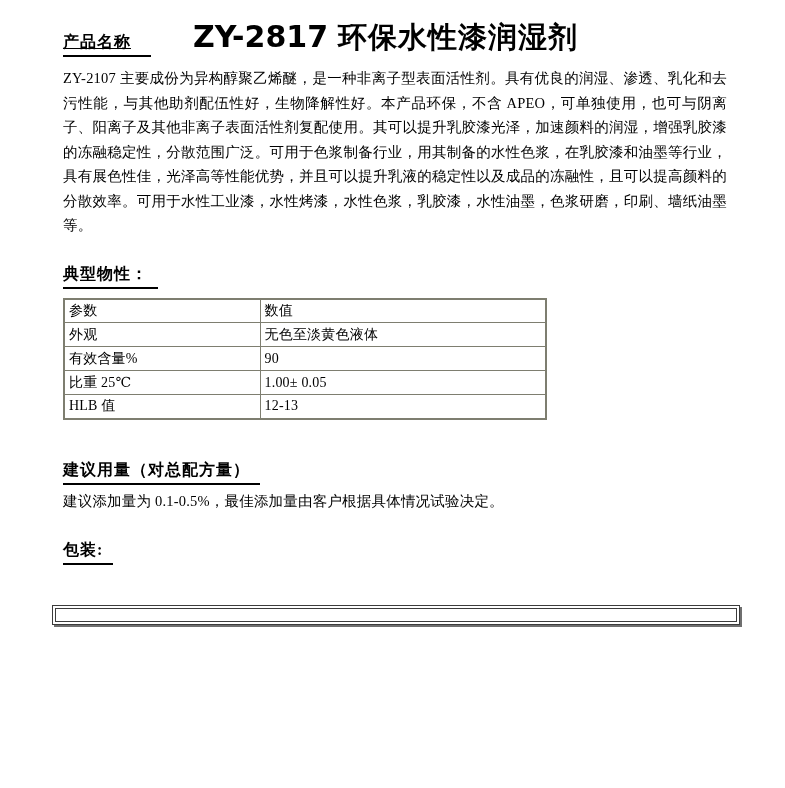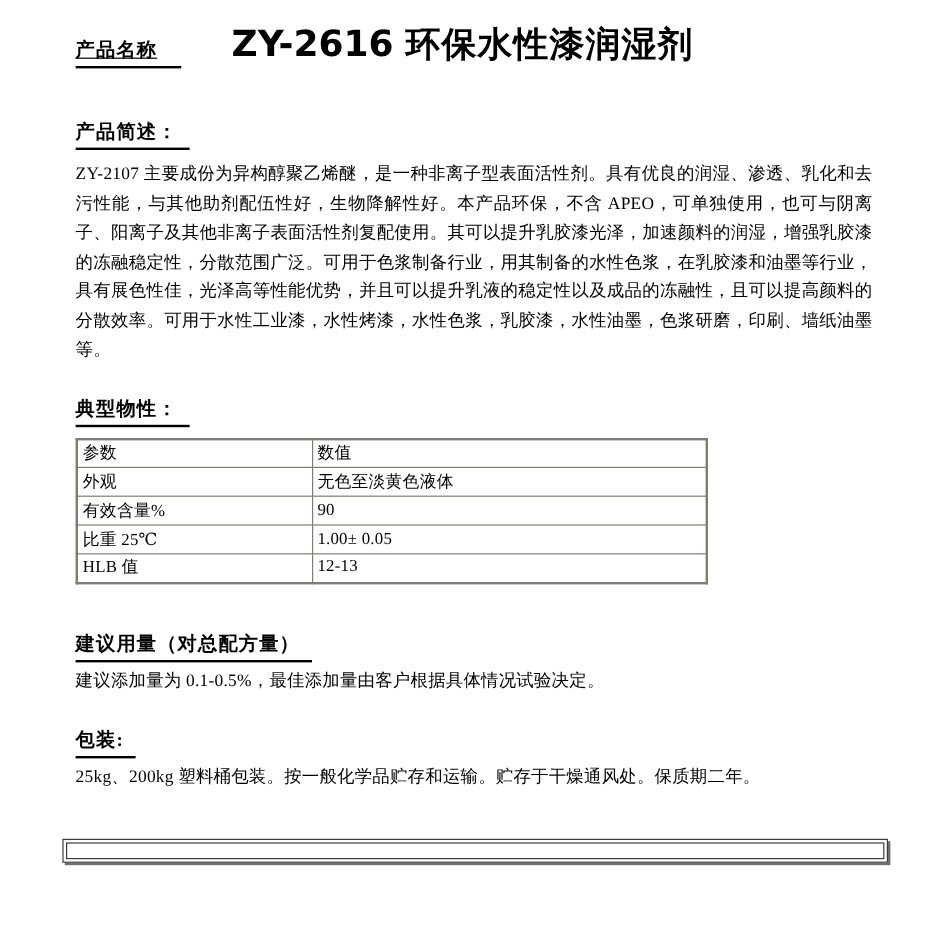--- a/index.html
+++ b/index.html
@@ -25,21 +25,21 @@
   .h-addition   { margin-top:20px; }
   .h-dosage     { margin-top:40px; }
   .h-packaging  { margin-top:28px;text-decoration:underline; }
 
   
   .para { margin-top:8px; font-size:14.5px; line-height:24.5px; text-align:justify;
     width:664px; letter-spacing:0.2px; }
   .oneline { margin-top:5px; font-size:14.5px; line-height:22px; letter-spacing:0.2px; }
 
   
-  table.props { border-collapse:collapse; margin-top:9px; width:527px;
+  table.props { border-collapse:collapse; margin-top:9px; width:484px;
     border:2px solid #7e7e70; }
   table.props td { border:1px solid #7e7e70; height:24px; padding:1px 4px;
     font-size:14px; vertical-align:middle; letter-spacing:0.2px; }
   table.props td.c1 { width:196px; }
   .misspell { margin-left:5px;
     text-decoration:underline wavy #e03020; text-decoration-thickness:1px;
     text-underline-offset:3px; }
 
   
   .notice { margin-top:40px; margin-left:-11px; width:688px;
@@ -48,28 +48,25 @@
     text-align:justify; letter-spacing:0.2px; }
 </style>
 </head>
 <body>
 
 <div class="content">
 
   <div class="doc-header">
     <span class="product-label">产品名称</span>
     <span class="doc-title">
-      <span class="title-code">ZY-2616</span>
+      <span class="title-code">ZY-2817</span>
       <span class="title-name">环保水性漆润湿剂</span>
     </span>
   </div>
 
-  <div class="sec-heading h-brief">
-    <span class="ul">产品简述：</span>
-  </div>
   <div class="para">ZY-2107 主要成份为异构醇聚乙烯醚，是一种非离子型表面活性剂。具有优良的润湿、渗透、乳化和去污性能，与其他助剂配伍性好，生物降解性好。本产品环保，不含 APEO，可单独使用，也可与阴离子、阳离子及其他非离子表面活性剂复配使用。其可以提升乳胶漆光泽，加速颜料的润湿，增强乳胶漆的冻融稳定性，分散范围广泛。可用于色浆制备行业，用其制备的水性色浆，在乳胶漆和油墨等行业，具有展色性佳，光泽高等性能优势，并且可以提升乳液的稳定性以及成品的冻融性，且可以提高颜料的分散效率。可用于水性工业漆，水性烤漆，水性色浆，乳胶漆，水性油墨，色浆研磨，印刷、墙纸油墨等。</div>
 
   <div class="sec-heading h-props">
     <span class="ul">典型物性：</span>
   </div>
 
   <table class="props">
     <tbody>
         <tr>
       <td class="c1">参数</td>
@@ -96,19 +93,18 @@
 
 
   <div class="sec-heading h-dosage">
     <span class="ul">建议用量（对总配方量）</span>
   </div>
   <div class="oneline">建议添加量为 0.1-0.5%，最佳添加量由客户根据具体情况试验决定。</div>
 
   <div class="sec-heading h-packaging">
     <span class="ul">包装:</span>
   </div>
-  <div class="oneline">25kg、200kg 塑料桶包装。按一般化学品贮存和运输。贮存于干燥通风处。保质期二年。</div>
 
   <div class="notice">
     
   </div>
 
 </div>
 
 </body></html>

